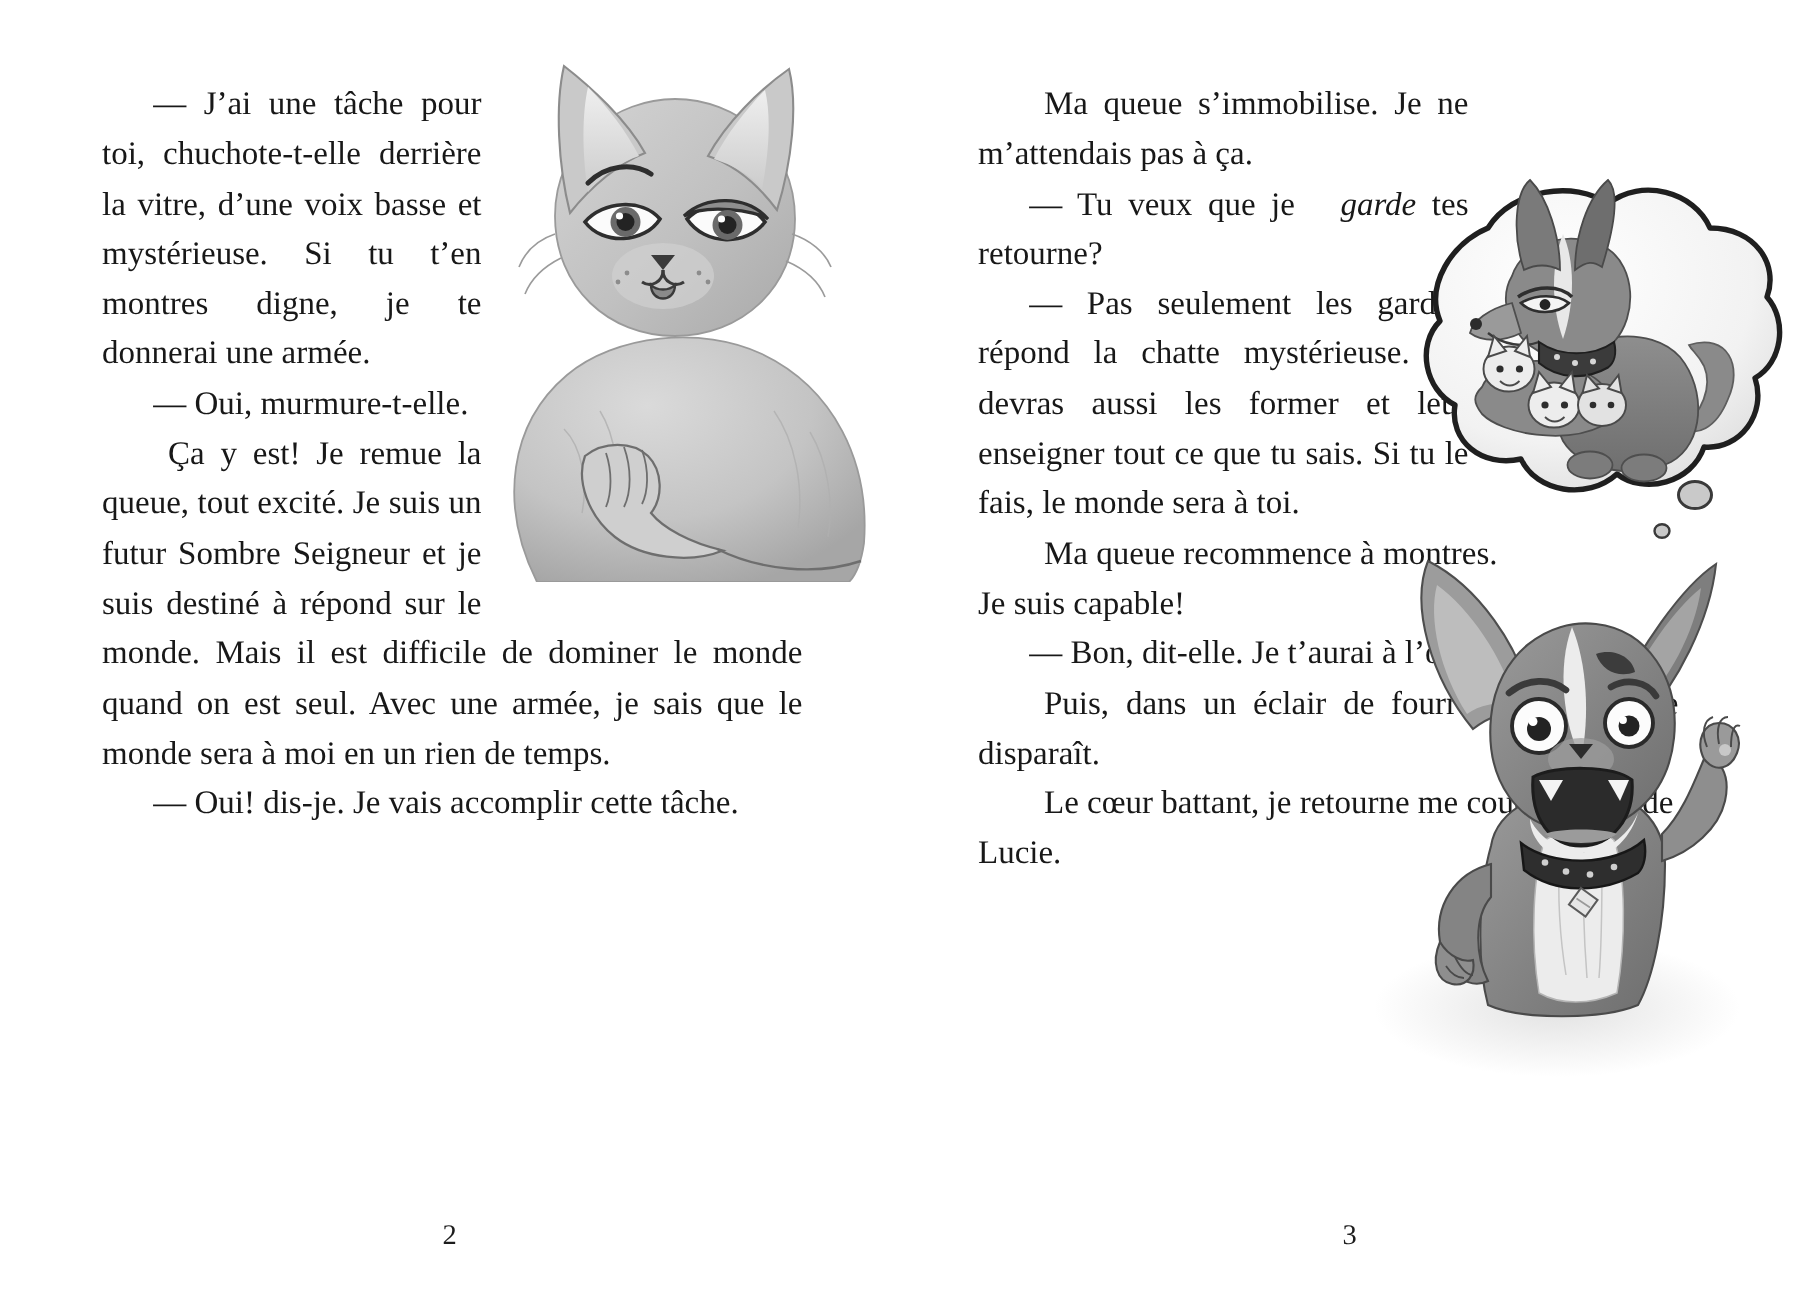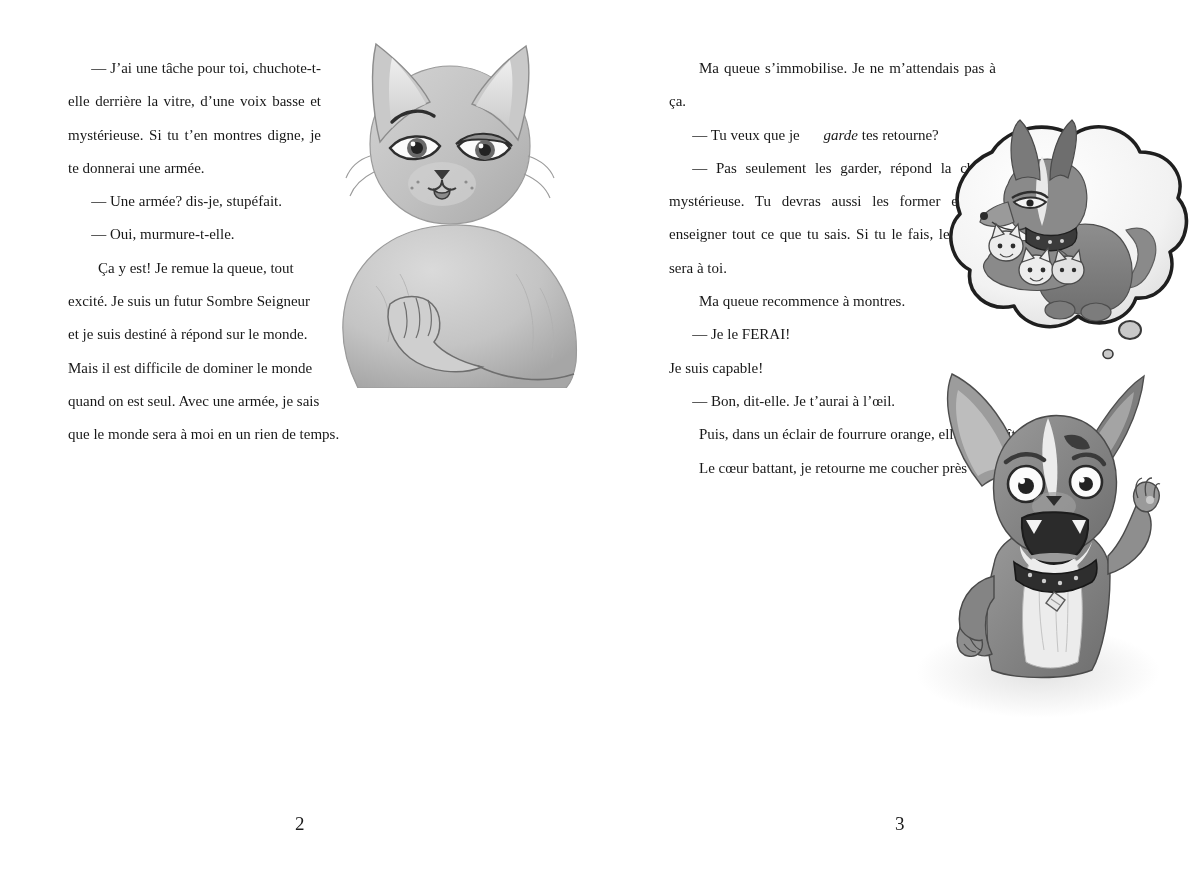--- a/index.html
+++ b/index.html
@@ -27,29 +27,29 @@
     top: 0;
     height: 871px;
     box-sizing: border-box;
   }
   .page-left  { left: 0;   width: 600px; }
   .page-right { left: 600px; width: 600px; }
 
   .text-col {
     position: absolute;
     top: 52px;
-    font-size: 15px;
+    font-size: 22px;
     line-height: 33.3px;
     text-align: justify;
     text-justify: inter-word;
     hyphens: none;
     color: #181818;
   }
   .page-left  .text-col { left: 68px;  width: 467px; }
-  .page-right .text-col { left: 69px;  width: 467px; }
+  .page-right .text-col { left: 52px;  width: 467px; }
 
   .text-col p {
     margin: 0;
     text-indent: 2.0em;
   }
   .text-col p.noindent { text-indent: 0; }
   .text-col p.dash { text-indent: 1.55em; }
   .text-col p:last-child { text-align: left; }
 
   em { font-style: italic; margin-left: 20px; }
@@ -98,41 +98,40 @@
 </head>
 <body>
 
 <div class="spread">
 
   <div class="page page-left">
 
     <div class="text-col">
       <div class="float-cat"></div>
       <p class="dash">— J’ai une tâche pour toi, chuchote-t-elle derrière la vitre, d’une voix basse et mystérieuse. Si tu t’en montres digne, je te donnerai une armée.</p>
-      <p class="dash">— Une armée? dis-je, stupéfait.</p>
       <p class="dash">— Oui, murmure-t-elle.</p>
       <p>Ça y est! Je remue la queue, tout excité. Je suis un futur Sombre Seigneur et je suis destiné à répond sur le monde. Mais il est difficile de dominer le monde quand on est seul. Avec une armée, je sais que le monde sera à moi en un rien de temps.</p>
+      <p class="dash">— Oui! dis-je. Je vais accomplir cette tâche.</p>
     </div>
 
     <div class="folio">
       <span class="folio-num">2</span>
     </div>
   </div>
 
   <div class="page page-right">
 
     <div class="text-col">
       <div class="float-bubble"></div>
       <div class="float-dog"></div>
 
       <p>Ma queue s’immobilise. Je ne m’attendais pas à ça.</p>
       <p class="dash"><span>— Tu veux que je </span><em>garde</em><span> tes retourne?</span></p>
       <p class="dash">— Pas seulement les garder, répond la chatte mystérieuse. Tu devras aussi les former et leur enseigner tout ce que tu sais. Si tu le fais, le monde sera à toi.</p>
       <p>Ma queue recommence à montres.</p>
-      <p class="dash">— Je le FERAI!</p>
       <p class="noindent">Je suis capable!</p>
       <p class="dash">— Bon, dit-elle. Je t’aurai à l’œil.</p>
       <p>Puis, dans un éclair de fourrure orange, elle disparaît.</p>
       <p>Le cœur battant, je retourne me coucher près de Lucie.</p>
     </div>
 
     <div class="folio">
       <span class="folio-num">3</span>
     </div>
   </div>

